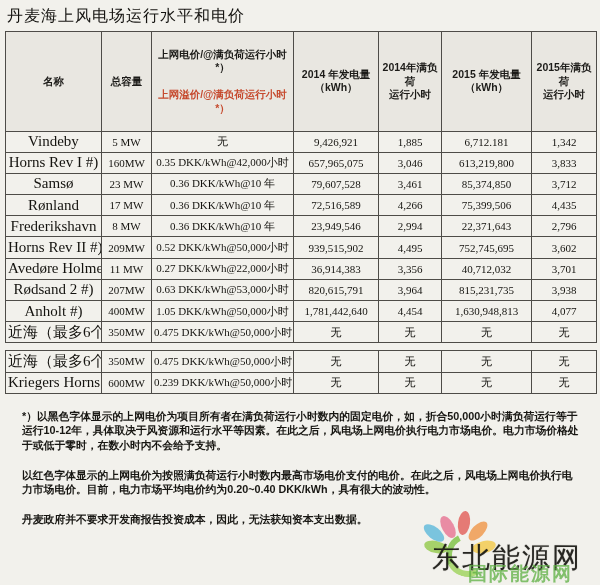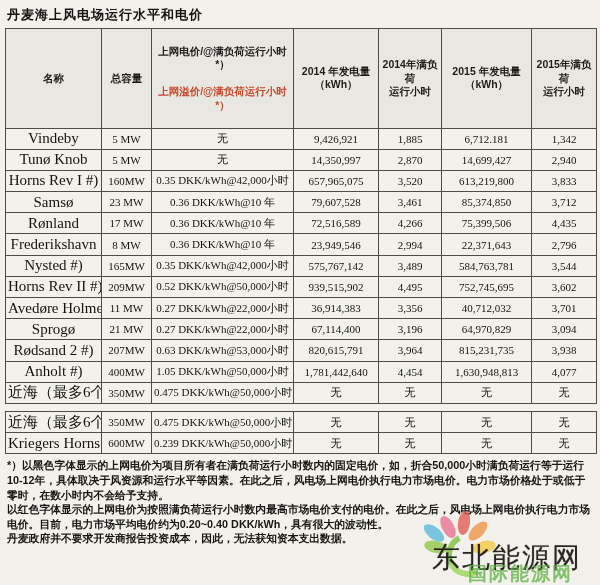--- a/index.html
+++ b/index.html
@@ -6,21 +6,21 @@
   *{box-sizing:border-box;}
   html,body{margin:0;padding:0;}
   body{
     width:600px;height:585px;overflow:hidden;position:relative;
     background:var(--paper);
     font-family:"Liberation Sans","DejaVu Sans",sans-serif;
     color:var(--ink);
   }
   .page{padding:4px 4px 0 5px;}
   .title{
-    font-size:13px;font-weight:bold;letter-spacing:1px;
+    font-size:16px;font-weight:normal;letter-spacing:1px;
     margin:2px 0 4px 2px;color:#141310;
   }
   table{
     border-collapse:collapse;table-layout:fixed;width:591px;
     background:transparent;
   }
   th,td{
     border:1px solid var(--border);
     text-align:center;vertical-align:middle;
     overflow:hidden;white-space:nowrap;
@@ -36,21 +36,21 @@
     font-family:"Liberation Serif","DejaVu Serif",serif;
     font-size:11px;height:21.2px;padding:0 2px;color:#14130f;
   }
   tbody td.c0{font-size:15px;}
   .t2{margin-top:7px;}
   .footnotes{
     margin:4px 2px 0 2px;
     font-size:10.8px;line-height:14.6px;font-weight:bold;
     color:#171612;text-align:left;
   }
-  .fn{margin:0;}
+  .fn{margin:15px;}
   
   .watermark{position:absolute;right:2px;bottom:0;width:190px;height:72px;pointer-events:none;}
   .petal{position:absolute;width:12px;height:24px;border-radius:50%;opacity:.75;}
   .pe1{background:#e6698c;left:34px;top:2px;transform:rotate(-28deg);}
   .pe2{background:#e0524e;left:50px;top:-2px;transform:rotate(8deg);}
   .pe3{background:#ef8f3c;left:64px;top:6px;transform:rotate(44deg);}
   .pe4{background:#f3c53d;left:70px;top:22px;transform:rotate(78deg);}
   .pe5{background:#8cc63f;left:22px;top:22px;transform:rotate(-78deg);}
   .pe6{background:#52b4d9;left:20px;top:8px;transform:rotate(-52deg);}
   .arc{
@@ -109,34 +109,25 @@
         <tr>
           <td class="c0">Vindeby</td>
           <td class="c1">5 MW</td>
           <td class="c2">无</td>
           <td class="c3">9,426,921</td>
           <td class="c4">1,885</td>
           <td class="c5">6,712.181</td>
           <td class="c6">1,342</td>
         </tr>
         <tr>
-          <td class="c0">Tunø Knob</td>
-          <td class="c1">5 MW</td>
-          <td class="c2">无</td>
-          <td class="c3">14,350,997</td>
-          <td class="c4">2,870</td>
-          <td class="c5">14,699,427</td>
-          <td class="c6">2,940</td>
-        </tr>
-        <tr>
           <td class="c0">Horns Rev I #)</td>
           <td class="c1">160MW</td>
           <td class="c2">0.35 DKK/kWh@42,000小时</td>
           <td class="c3">657,965,075</td>
-          <td class="c4">3,520</td>
+          <td class="c4">3,046</td>
           <td class="c5">613,219,800</td>
           <td class="c6">3,833</td>
         </tr>
         <tr>
           <td class="c0">Samsø</td>
           <td class="c1">23 MW</td>
           <td class="c2">0.36 DKK/kWh@10 年</td>
           <td class="c3">79,607,528</td>
           <td class="c4">3,461</td>
           <td class="c5">85,374,850</td>
@@ -154,54 +145,36 @@
         <tr>
           <td class="c0">Frederikshavn</td>
           <td class="c1">8 MW</td>
           <td class="c2">0.36 DKK/kWh@10 年</td>
           <td class="c3">23,949,546</td>
           <td class="c4">2,994</td>
           <td class="c5">22,371,643</td>
           <td class="c6">2,796</td>
         </tr>
         <tr>
-          <td class="c0">Nysted #)</td>
-          <td class="c1">165MW</td>
-          <td class="c2">0.35 DKK/kWh@42,000小时</td>
-          <td class="c3">575,767,142</td>
-          <td class="c4">3,489</td>
-          <td class="c5">584,763,781</td>
-          <td class="c6">3,544</td>
-        </tr>
-        <tr>
           <td class="c0">Horns Rev II #)</td>
           <td class="c1">209MW</td>
           <td class="c2">0.52 DKK/kWh@50,000小时</td>
           <td class="c3">939,515,902</td>
           <td class="c4">4,495</td>
           <td class="c5">752,745,695</td>
           <td class="c6">3,602</td>
         </tr>
         <tr>
           <td class="c0">Avedøre Holme</td>
           <td class="c1">11 MW</td>
           <td class="c2">0.27 DKK/kWh@22,000小时</td>
           <td class="c3">36,914,383</td>
           <td class="c4">3,356</td>
           <td class="c5">40,712,032</td>
           <td class="c6">3,701</td>
-        </tr>
-        <tr>
-          <td class="c0">Sprogø</td>
-          <td class="c1">21 MW</td>
-          <td class="c2">0.27 DKK/kWh@22,000小时</td>
-          <td class="c3">67,114,400</td>
-          <td class="c4">3,196</td>
-          <td class="c5">64,970,829</td>
-          <td class="c6">3,094</td>
         </tr>
         <tr>
           <td class="c0">Rødsand 2 #)</td>
           <td class="c1">207MW</td>
           <td class="c2">0.63 DKK/kWh@53,000小时</td>
           <td class="c3">820,615,791</td>
           <td class="c4">3,964</td>
           <td class="c5">815,231,735</td>
           <td class="c6">3,938</td>
         </tr>

